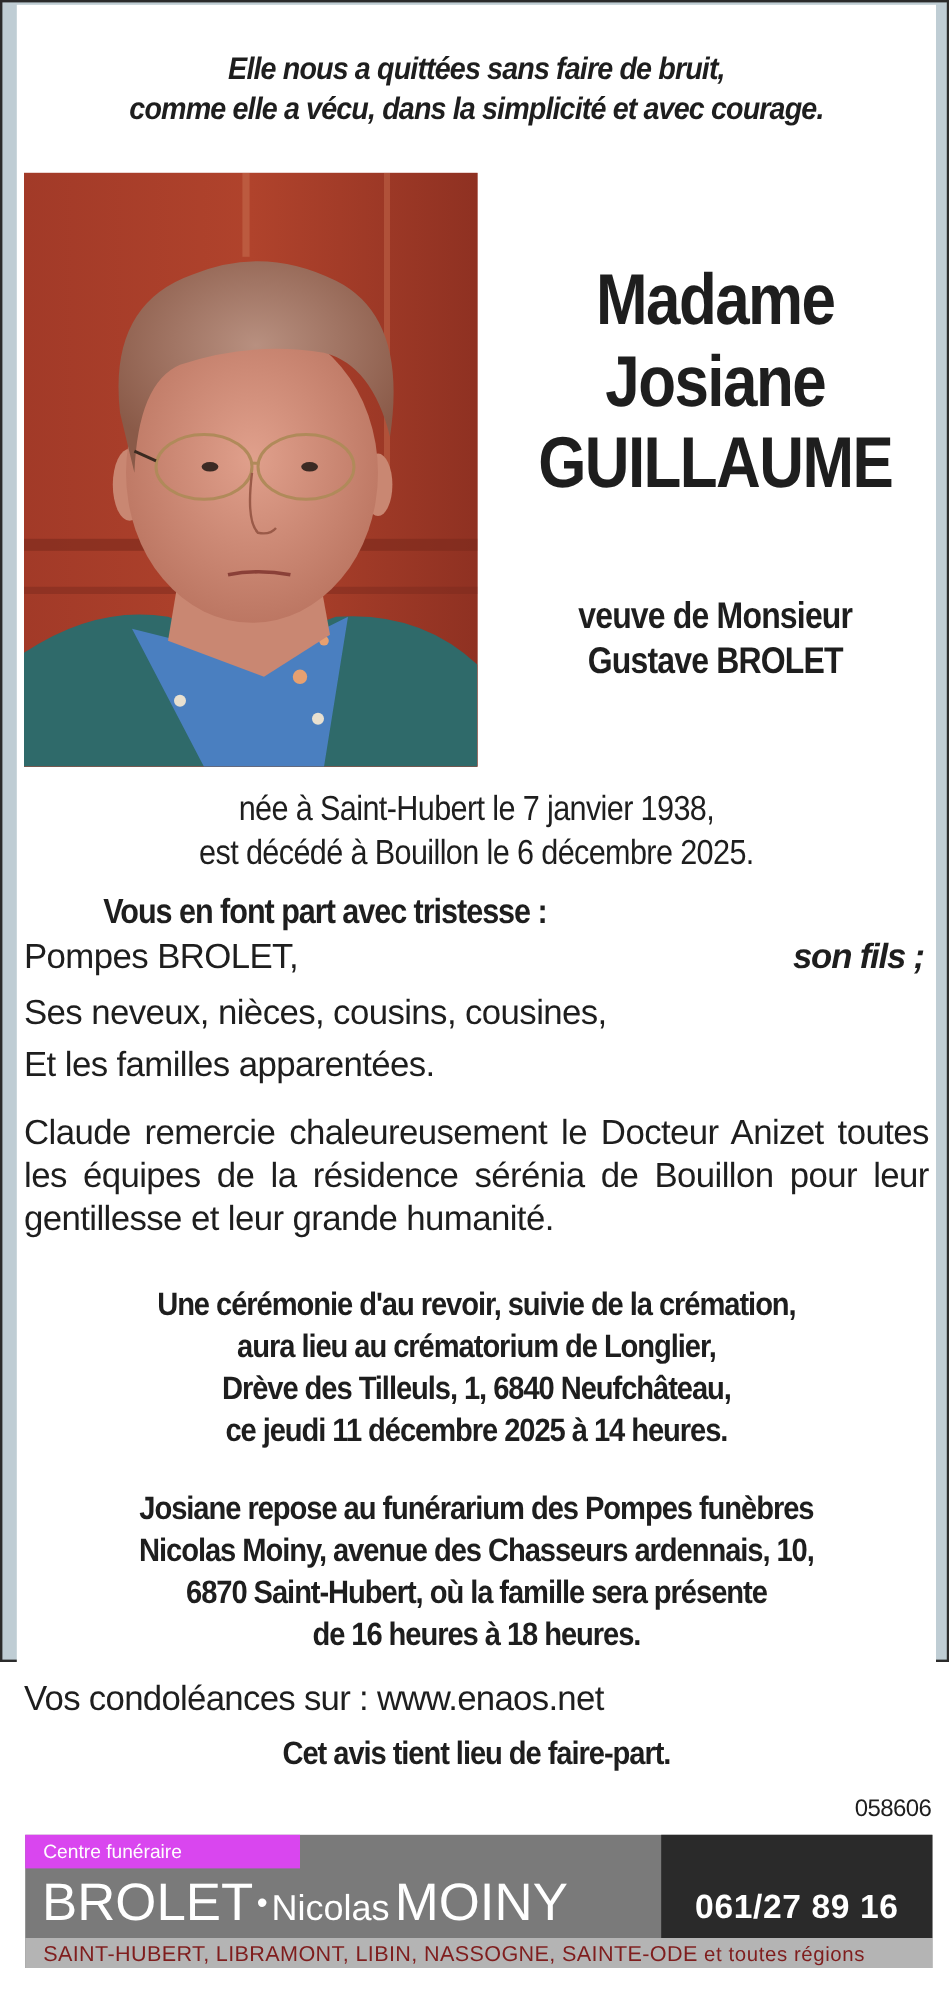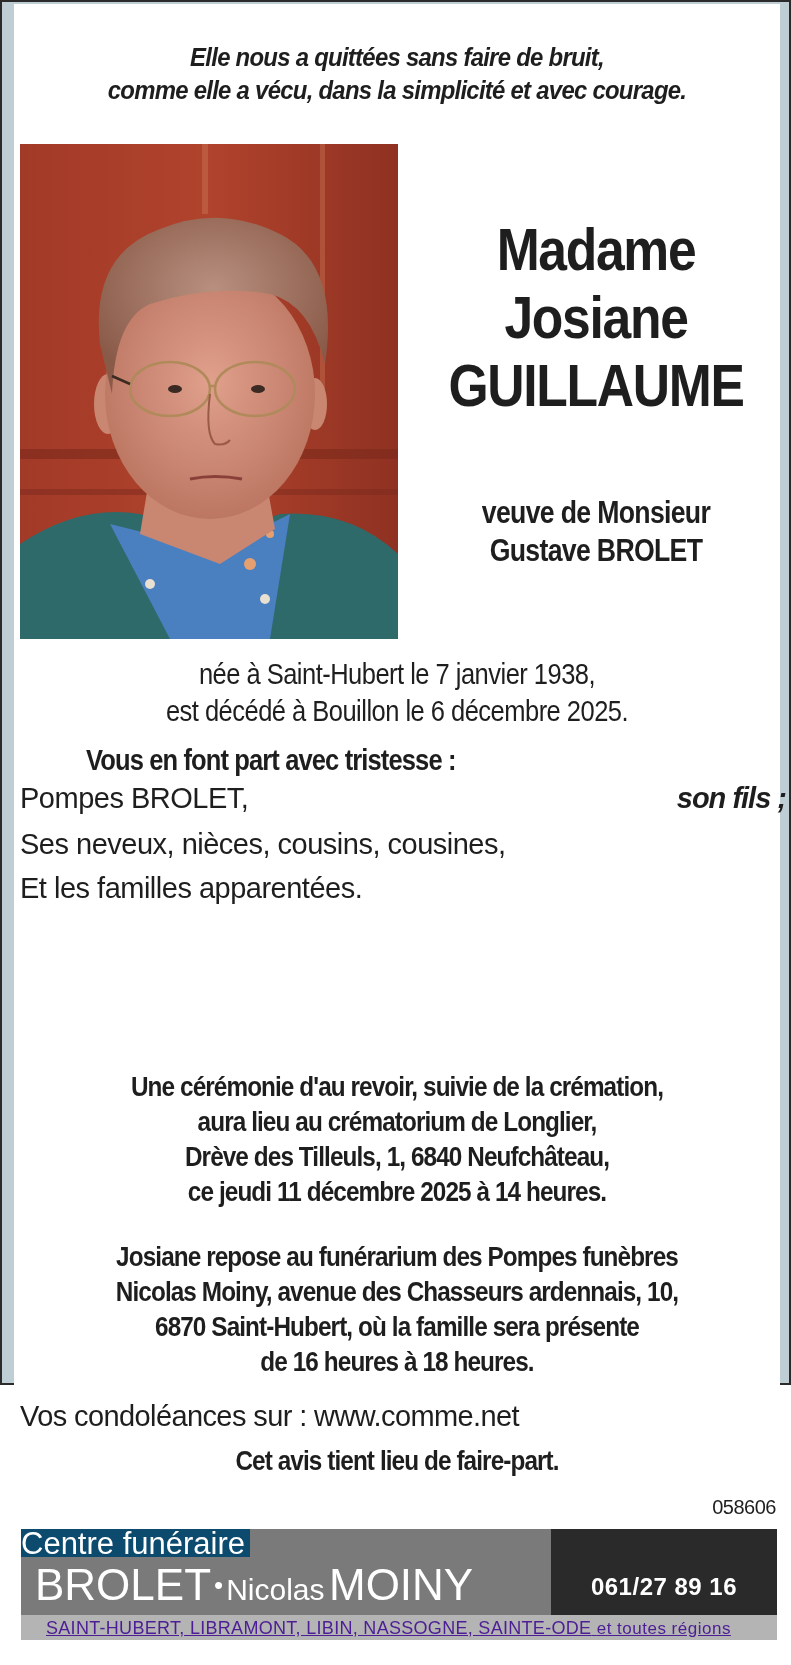--- a/index.html
+++ b/index.html
@@ -9,36 +9,36 @@
   .abs { position: absolute; }
   .center { text-align: center; }
   .motto { left: 0; top: 37px; width: 766px; font-size: 26px; font-weight: bold; font-style: italic; line-height: 33px; letter-spacing: -0.8px; transform: scaleX(0.92); transform-origin: center top; }
   .photo { left: 6px; top: 140px; width: 378px; height: 495px; overflow: hidden; background: #9a3526; }
   .title-block { left: 398px; top: 212px; width: 368px; }
   .title-line { font-size: 60px; font-weight: bold; line-height: 68px; letter-spacing: -1.5px; transform: scaleX(0.86); transform-origin: center; }
   .widow { left: 398px; top: 490px; width: 368px; font-size: 31px; font-weight: bold; line-height: 38px; letter-spacing: -0.8px; transform: scaleX(0.86); transform-origin: center; }
   .born { left: 0; top: 652px; width: 766px; font-size: 29px; line-height: 37px; letter-spacing: -0.6px; transform: scaleX(0.88); transform-origin: center top; }
   .announce { left: 72px; top: 738px; font-size: 29px; font-weight: bold; line-height: 36px; letter-spacing: -1px; transform: scaleX(0.88); transform-origin: left top; white-space: nowrap; }
   .row { left: 6px; width: 766px; font-size: 29px; line-height: 36px; letter-spacing: -0.5px; white-space: nowrap; }
-  .row .rel { position: absolute; right: 0; top: 0; font-weight: bold; font-style: italic; letter-spacing: -1px; margin-left: 33px; }
+  .row .rel { position: absolute; right: 16px; top: 0; font-weight: bold; font-style: italic; letter-spacing: -1px; margin-left: 33px; }
   .thanks { left: 6px; top: 922px; width: 754px; font-size: 29px; line-height: 36px; text-align: justify; text-align-last: left; letter-spacing: -0.5px; }
   .bold-center { left: 0; width: 766px; font-size: 27px; font-weight: bold; line-height: 35px; letter-spacing: -1px; transform: scaleX(0.9); transform-origin: center top; }
   .condo { left: 6px; top: 1394px; font-size: 29px; line-height: 36px; letter-spacing: -0.6px; white-space: nowrap; }
   .notice { left: 0; top: 1440px; width: 766px; font-size: 27px; font-weight: bold; line-height: 34px; letter-spacing: -1px; transform: scaleX(0.9); transform-origin: center top; }
   .ref { right: 4px; top: 1492px; font-size: 20px; letter-spacing: -0.5px; }
   
   .banner { left: 7px; top: 1525px; width: 756px; height: 111px; background: #7a7a7a; }
-  .tab { position: absolute; left: 0; top: 0; width: 229px; height: 28px; background: #0c4a6e; color: #ffffff; font-size: 31px; line-height: 30px; box-sizing: border-box; white-space: nowrap; }
+  .tab { position: absolute; left: 0; top: 0; width: 229px; height: 28px; background: #d946ef; color: #ffffff; font-size: 16px; line-height: 30px; padding-left: 15px; box-sizing: border-box; white-space: nowrap; }
   .brand { position: absolute; left: 14px; top: 30px; color: #ffffff; white-space: nowrap; line-height: 52px; }
   .brand .big { font-size: 44px; letter-spacing: 0px; }
   .brand .dot { font-size: 26px; vertical-align: 6px; margin: 0 3px; }
   .brand .mid { font-size: 30px; }
   .phone-box { position: absolute; left: 530px; top: 0; width: 226px; height: 86px; background: #2a2a2a; }
-  .phone { position: absolute; left: 0; top: 44px; width: 226px; text-align: center; color: #ffffff; font-size: 24px; font-weight: bold; letter-spacing: 0.5px; }
-  .cities { position: absolute; left: 0; top: 86px; width: 756px; height: 25px; background: #b4b4b4; color: #4c1d95; font-size: 18px; line-height: 26px; padding-left: 25px; box-sizing: border-box; white-space: nowrap; letter-spacing: 0.3px; text-decoration: underline; }
+  .phone { position: absolute; left: 0; top: 44px; width: 226px; text-align: center; color: #ffffff; font-size: 28px; font-weight: bold; letter-spacing: 0.5px; }
+  .cities { position: absolute; left: 0; top: 86px; width: 756px; height: 25px; background: #b4b4b4; color: #7f1d1d; font-size: 18px; line-height: 26px; padding-left: 15px; box-sizing: border-box; white-space: nowrap; letter-spacing: 0.3px; }
 </style>
 </head>
 <body>
 
 <div class="frame">
   <div class="inner">
 
     <div class="abs motto center">
       <div>Elle nous a quittées sans faire de bruit,</div>
       <div>comme elle a vécu, dans la simplicité et avec courage.</div>
@@ -119,36 +119,37 @@
       <span>Pompes BROLET,</span>
       <span class="rel">son fils ;</span>
     </div>
     <div class="abs row" style="top:822px;">
       <span>Ses neveux, nièces, cousins, cousines,</span>
     </div>
     <div class="abs row" style="top:866px;">
       <span>Et les familles apparentées.</span>
     </div>
 
+    <div class="abs thanks">Claude remercie chaleureusement le Docteur Anizet toutes les équipes de la résidence sérénia de Bouillon pour leur gentillesse et leur grande humanité.</div>
 
     <div class="abs bold-center center" style="top:1066px;">
       <div>Une cérémonie d'au revoir, suivie de la crémation,</div>
       <div>aura lieu au crématorium de Longlier,</div>
       <div>Drève des Tilleuls, 1, 6840 Neufchâteau,</div>
       <div>ce jeudi 11 décembre 2025 à 14 heures.</div>
     </div>
 
     <div class="abs bold-center center" style="top:1236px;">
       <div>Josiane repose au funérarium des Pompes funèbres</div>
       <div>Nicolas Moiny, avenue des Chasseurs ardennais, 10,</div>
       <div>6870 Saint-Hubert, où la famille sera présente</div>
       <div>de 16 heures à 18 heures.</div>
     </div>
 
-    <div class="abs condo">Vos condoléances sur : www.comme.net</div>
+    <div class="abs condo">Vos condoléances sur : www.enaos.net</div>
 
     <div class="abs notice center">Cet avis tient lieu de faire-part.</div>
 
     <div class="abs ref">058606</div>
 
     <div class="abs banner">
       <div class="tab">Centre funéraire</div>
       <div class="brand">
         <span class="big">BROLET</span><span class="dot">•</span><span class="mid">Nicolas</span>
         <span class="big">MOINY</span>

